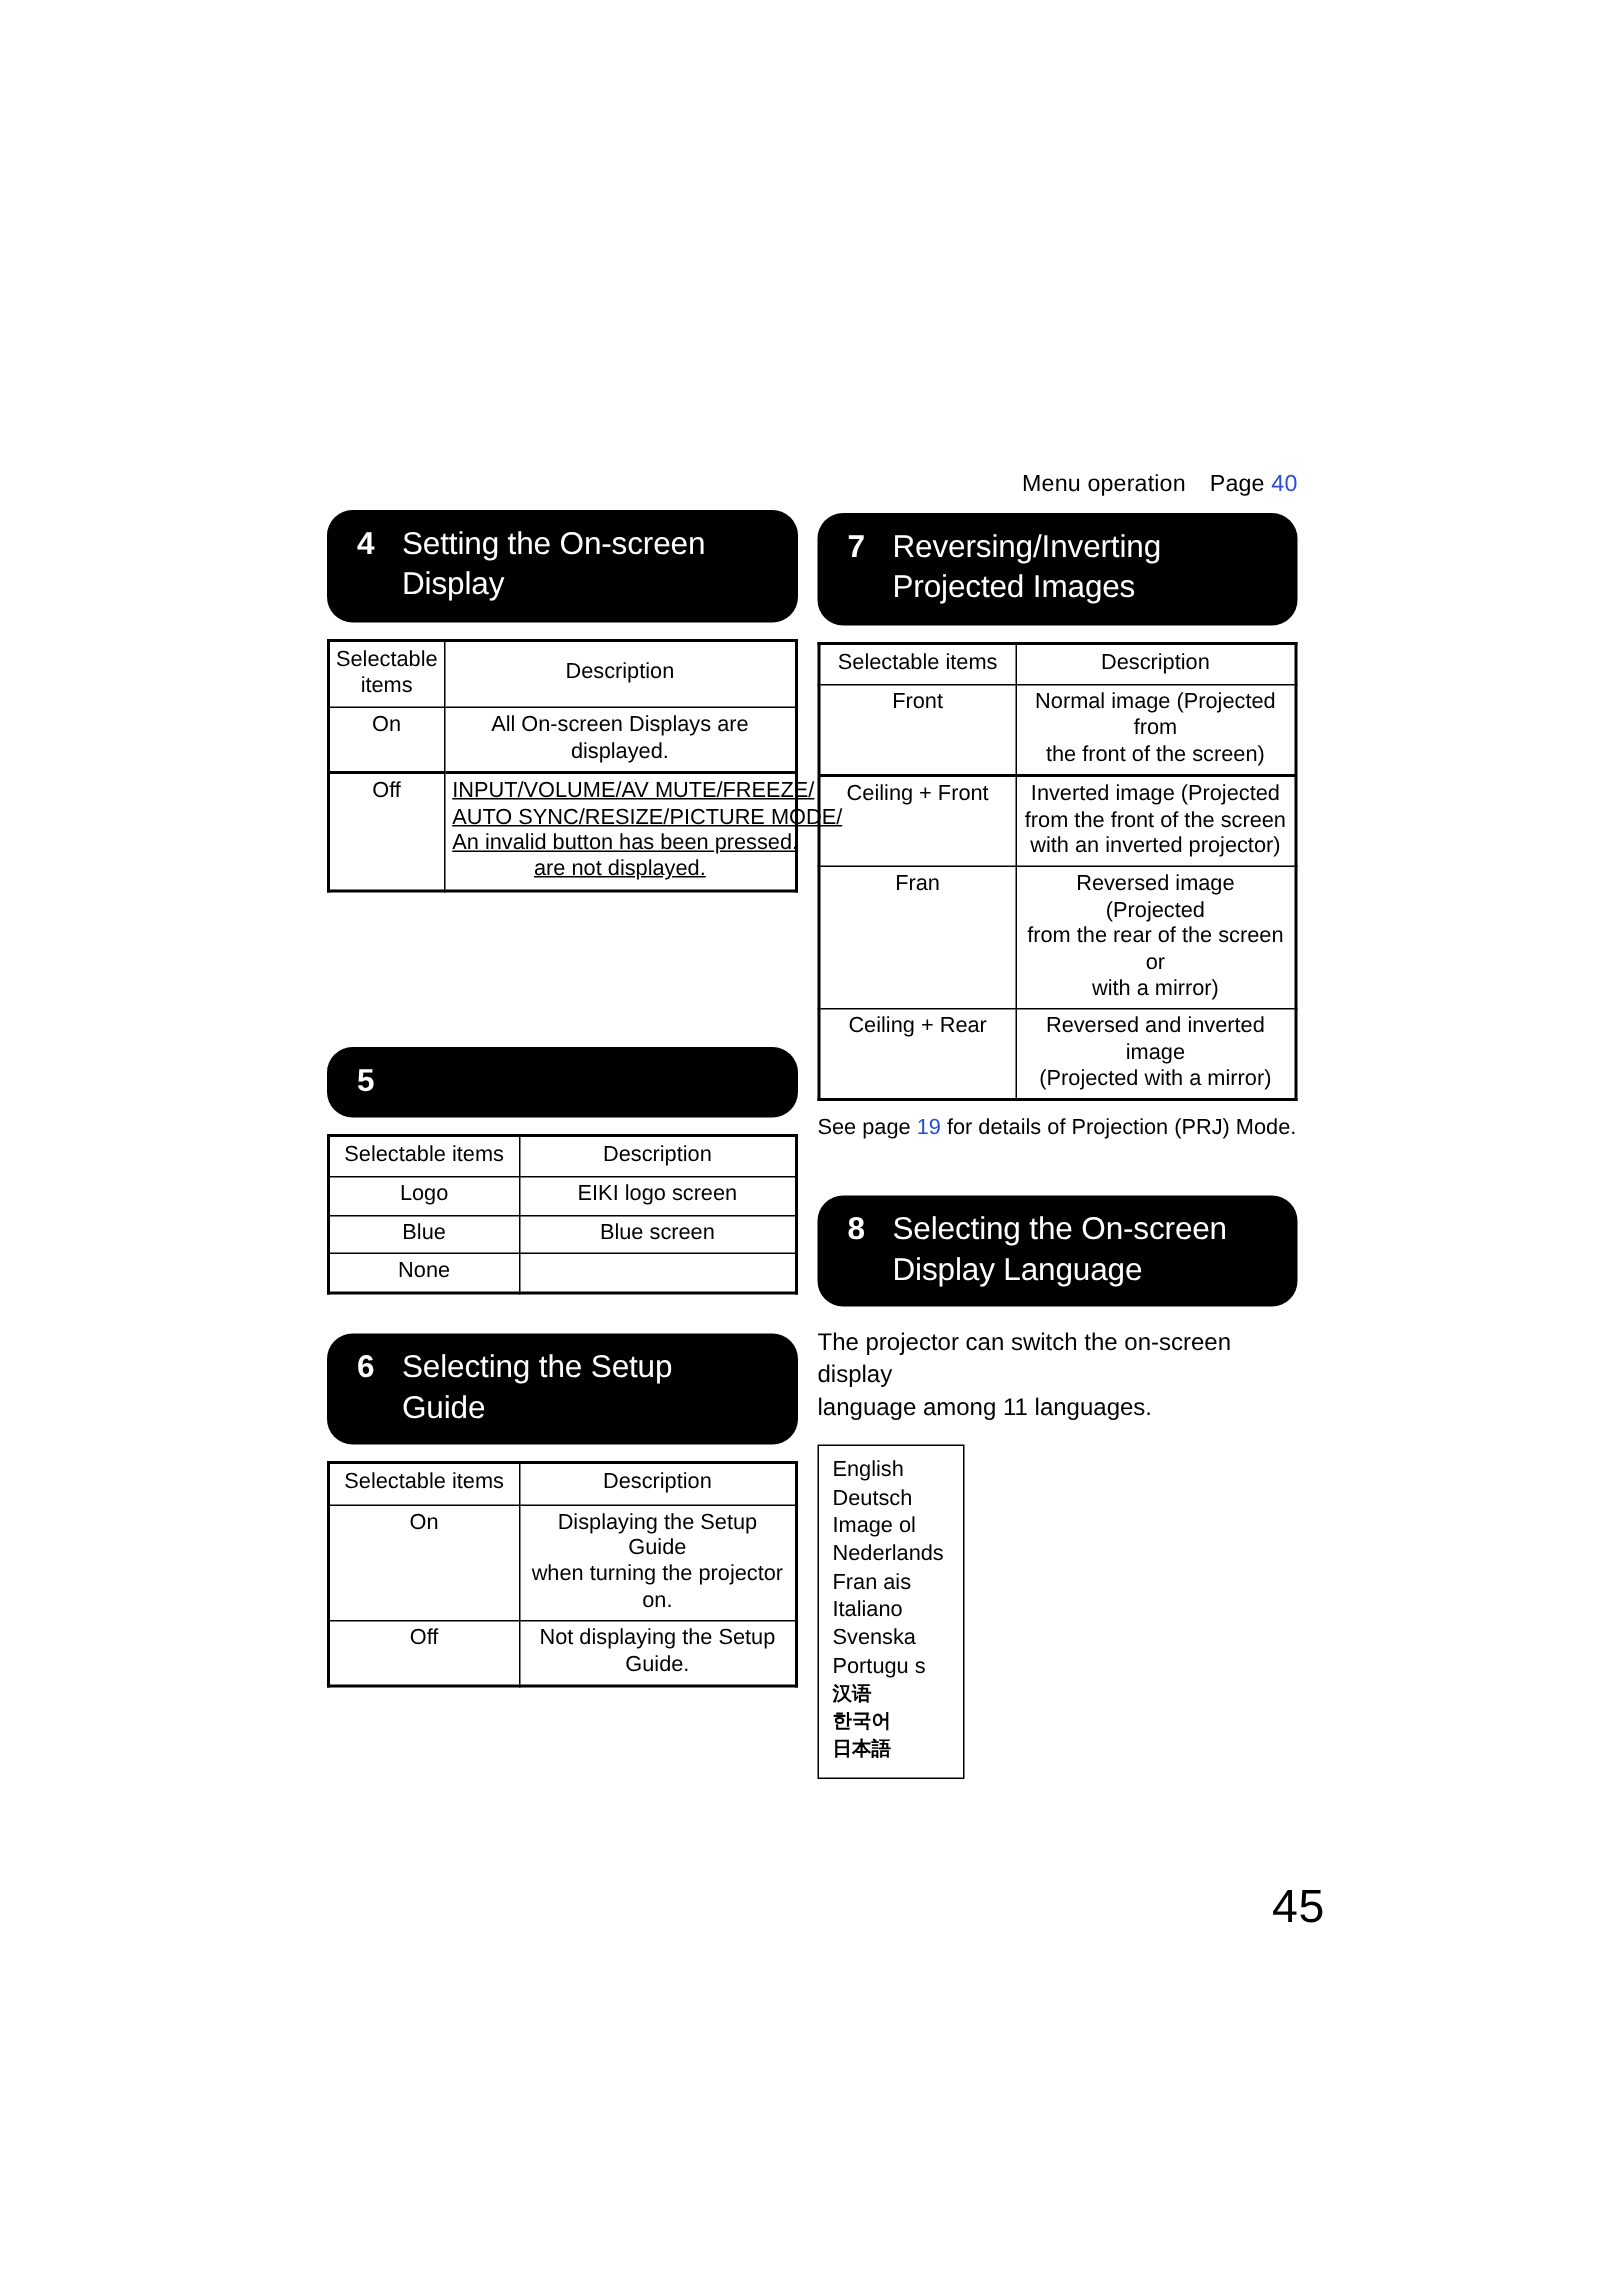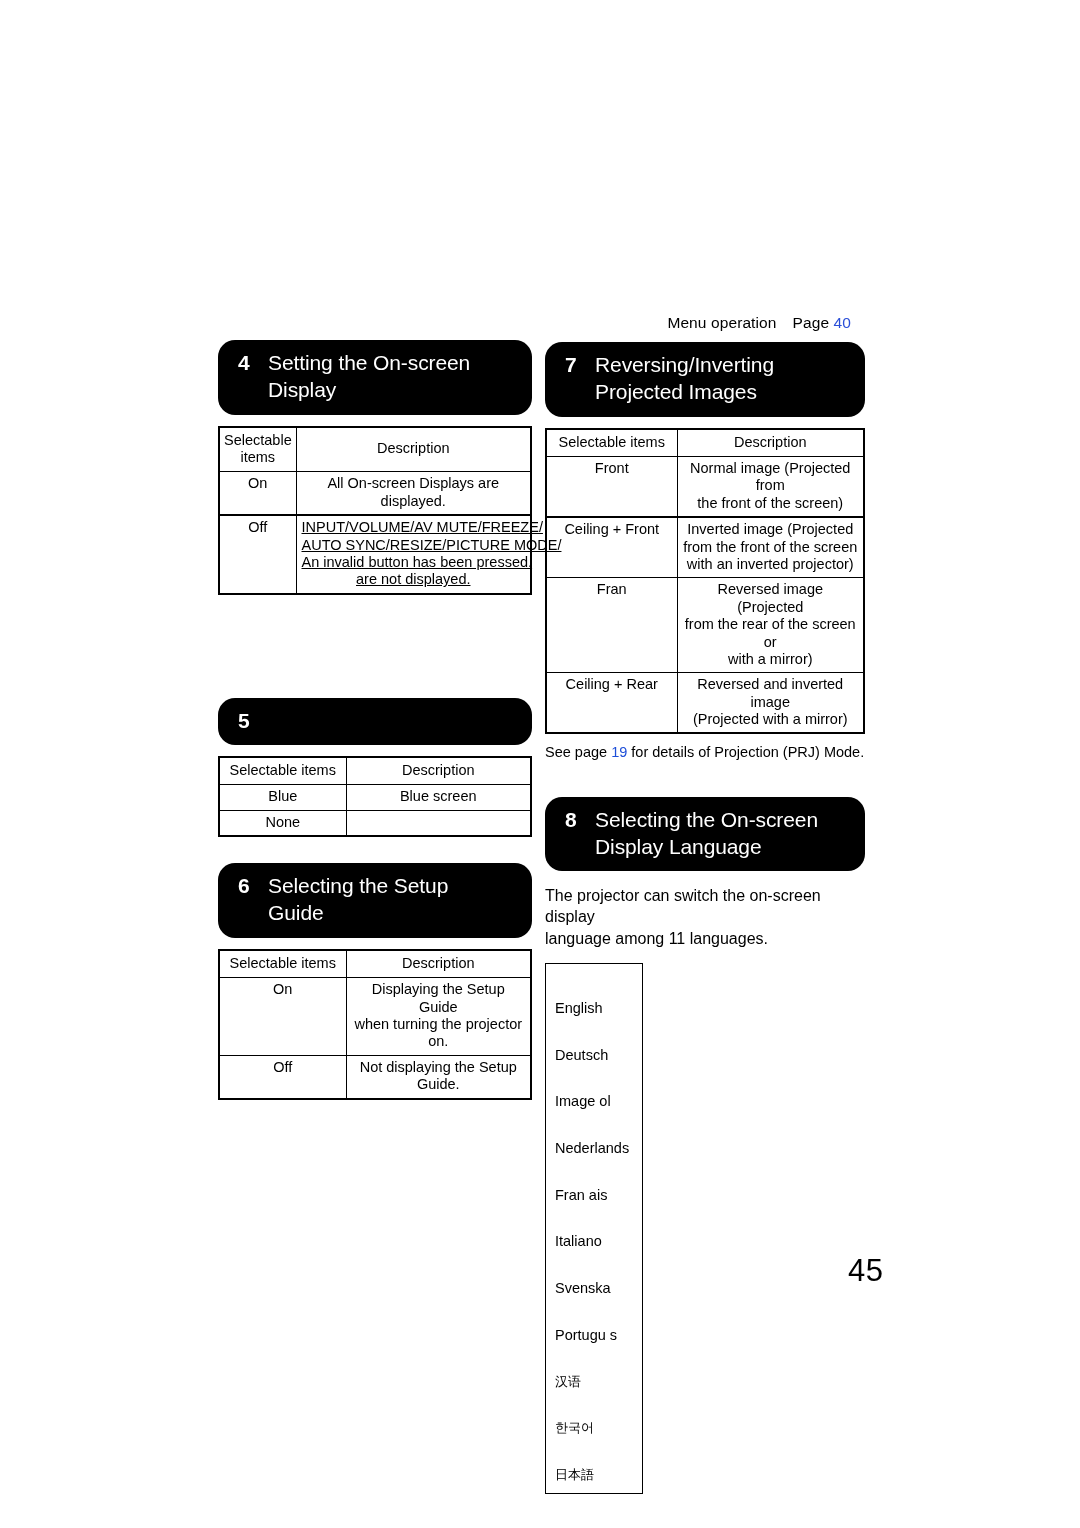--- a/index.html
+++ b/index.html
@@ -17,21 +17,21 @@
   }
 
   .page {
     position: absolute;
     inset: 0;
   }
 
   
   .running-header {
     position: absolute;
-    left: 531px;
+    left: 545px;
     top: 314px;
     width: 320px;
     text-align: right;
     font-size: 15.5px;
     letter-spacing: 0.1px;
     white-space: nowrap;
   }
   .running-header .rh-label { margin-right: 16px; }
   .running-header .page-ref {
     color: #2b4fd8;
@@ -137,26 +137,26 @@
     margin-top: 14px;
     border: 1.6px solid #000;
     width: 98px;
     box-sizing: border-box;
     padding: 7px 0 8px 9px;
   }
   .lang-box .lang {
     font-size: 14.5px;
     line-height: 1.29;
     white-space: pre;
-    margin-top: 28px;
   }
   .lang-box .lang.cjk {
     font-family: "DejaVu Sans", sans-serif;
     font-size: 13px;
     line-height: 1.44;
+    font-weight: bold;
   }
 
   
   .gap-5 { height: 103px; }
   .gap-6 { height: 26px; }
   .gap-8 { height: 35px; }
 
   
   .folio {
     position: absolute;
@@ -228,20 +228,24 @@
           <col class="c1">
           <col class="c2">
         </colgroup>
       <thead>
         <tr>
           <th>Selectable items</th>
           <th>Description</th>
         </tr>
       </thead>
       <tbody>
+        <tr>
+          <td>Logo</td>
+          <td>EIKI logo screen</td>
+        </tr>
         <tr>
           <td>Blue</td>
           <td>Blue screen</td>
         </tr>
         <tr>
           <td>None</td>
           <td>&nbsp;</td>
         </tr>
       </tbody>
     </table>

